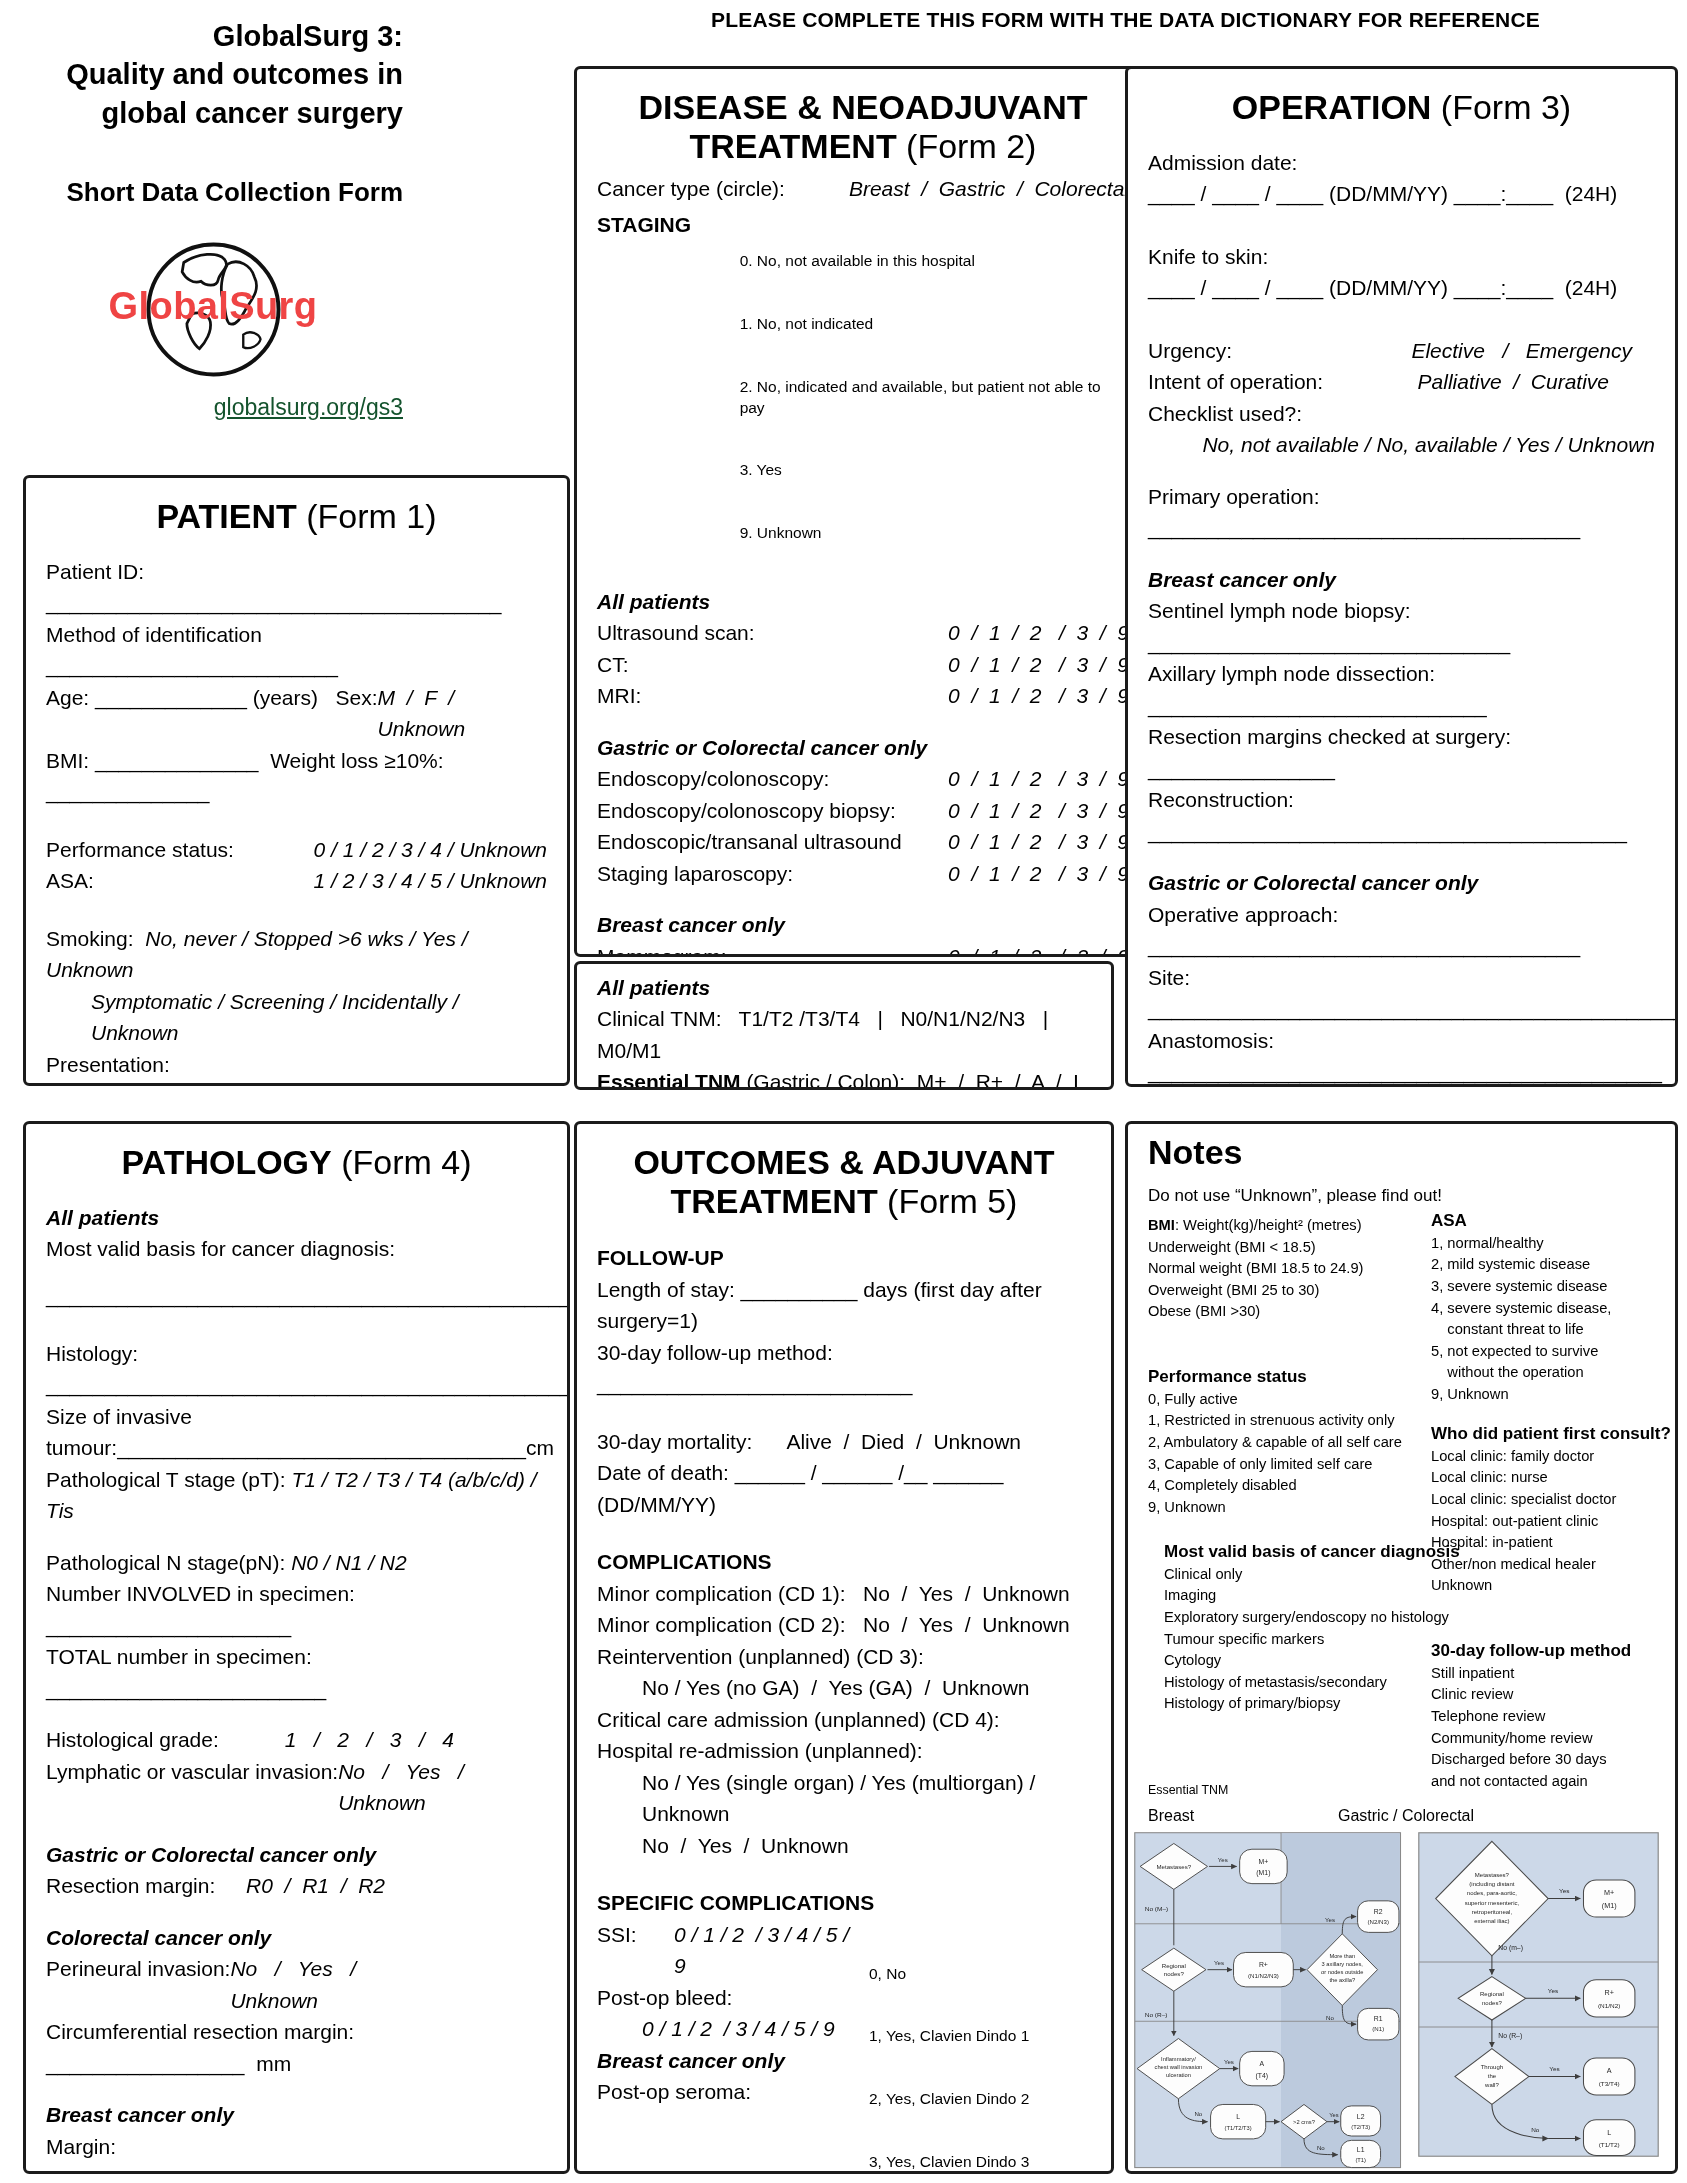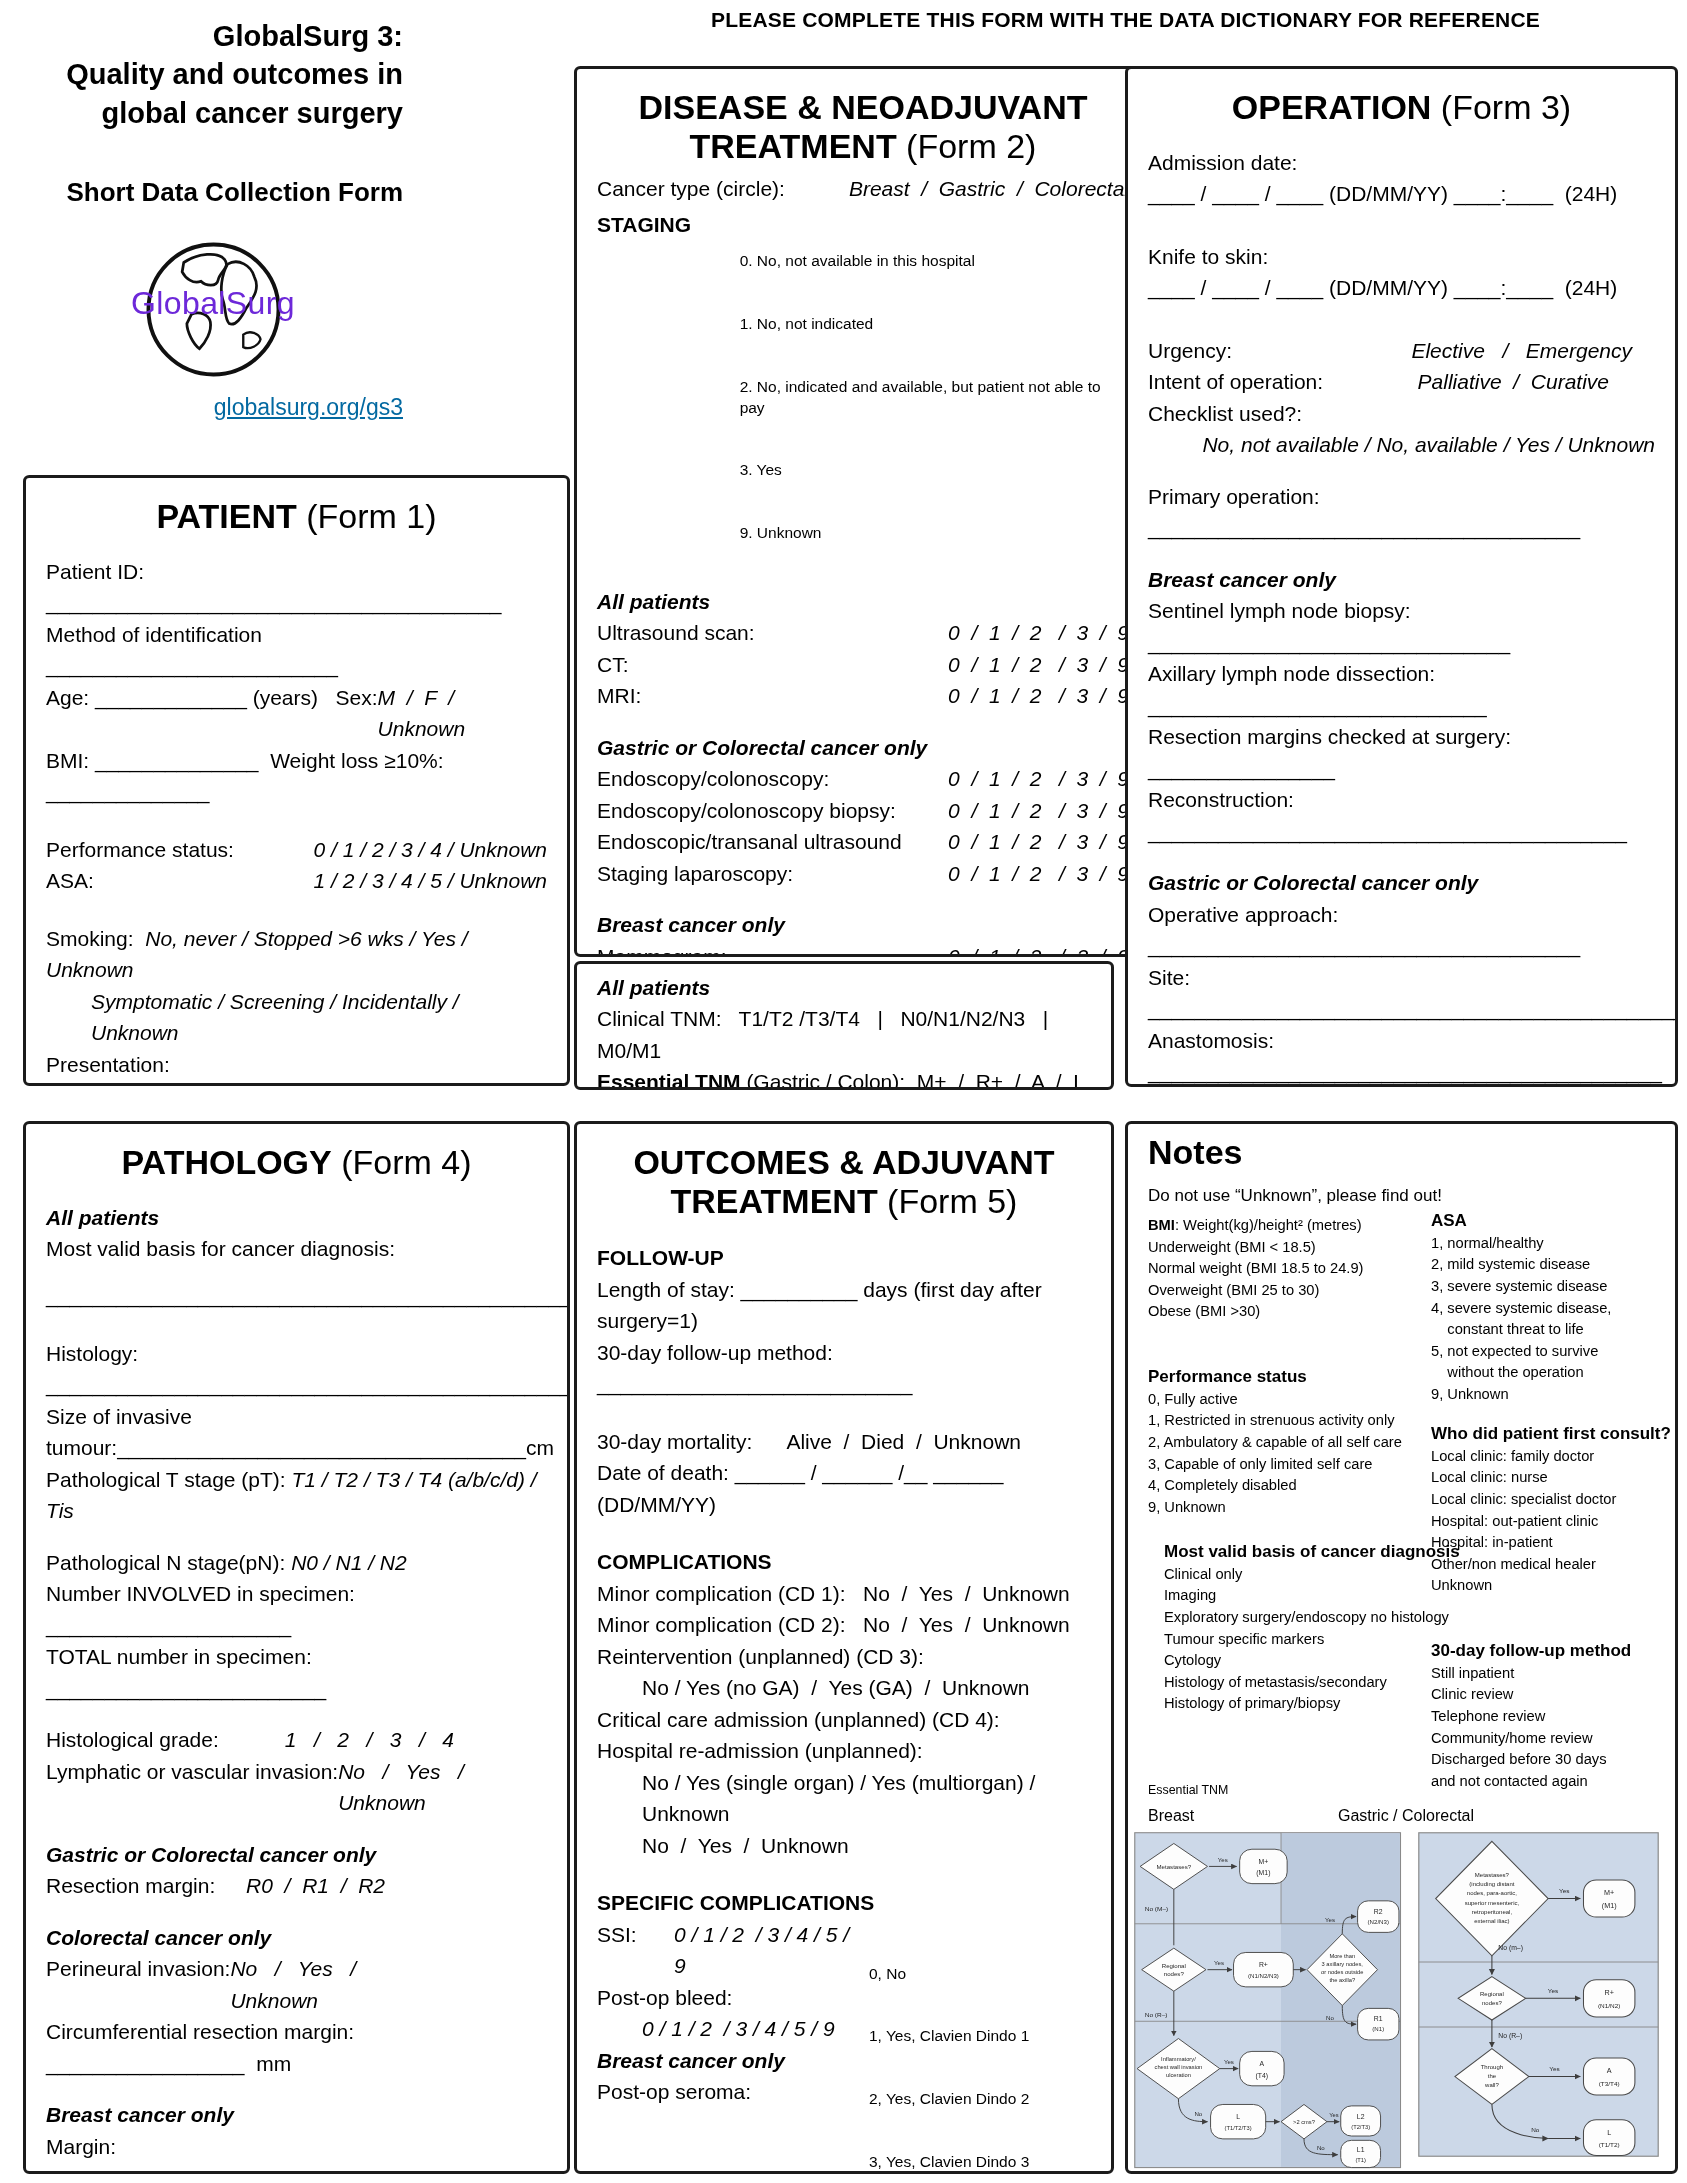--- a/index.html
+++ b/index.html
@@ -35,23 +35,23 @@
   .sp26{height:20px} .sp34{height:26px} .sp40{height:31px}
   .flexpair { display:flex; }
 
   
   .intro { position:absolute; left:23px; top:17px; width:380px; text-align:right; }
   .intro-title { font-size:29px; font-weight:700; line-height:1.32; }
   .intro-sub { font-size:26px; font-weight:700; margin-top:45px; }
   .logo-wrap { position:relative; width:141px; margin:31px auto 0; }
   .logo-text {
     position:absolute; left:50%; top:46px; transform:translateX(-50%);
-    font-size:32px; font-weight:400; color:#6d28d9; width:max-content; letter-spacing:0.4px;
+    font-size:38px; font-weight:700; color:#ef4444; width:max-content; letter-spacing:0.4px;
   }
-  .site-link { display:inline-block; margin-top:10.8px; font-size:23px; color:#0369a1; text-decoration:underline; }
+  .site-link { display:inline-block; margin-top:10.8px; font-size:23px; color:#14532d; text-decoration:underline; }
 
   
   .nblock { position:absolute; }
   .nblock .ntitle { font-weight:700; font-size:17px; line-height:1.4; }
   .nline { font-size:14.7px; line-height:1.47; white-space:pre-wrap; }
   .notes-title { position:absolute; font-size:34px; font-weight:700; }
   .notes-warn { position:absolute; font-size:17px; }
 
   
   svg.chart { position:absolute; }

